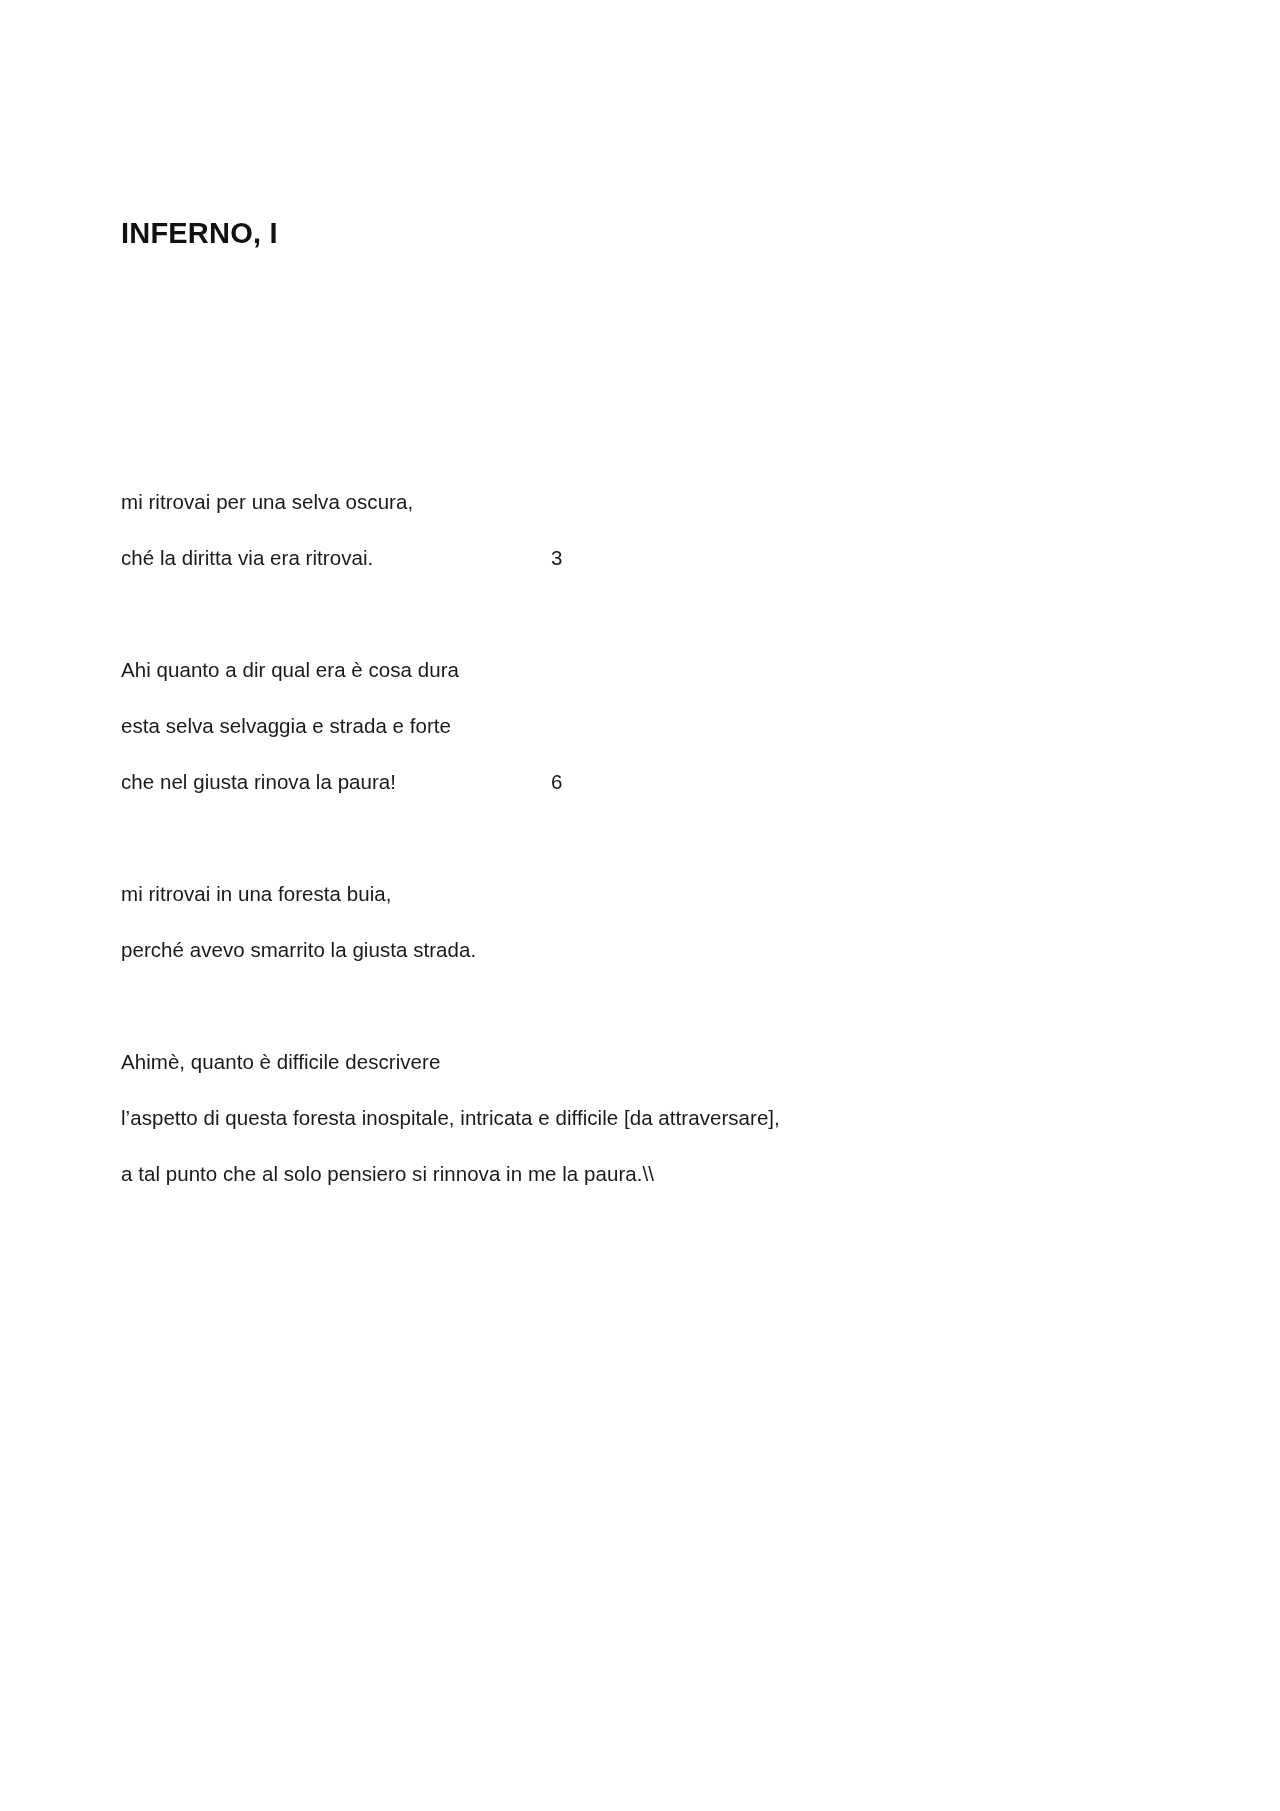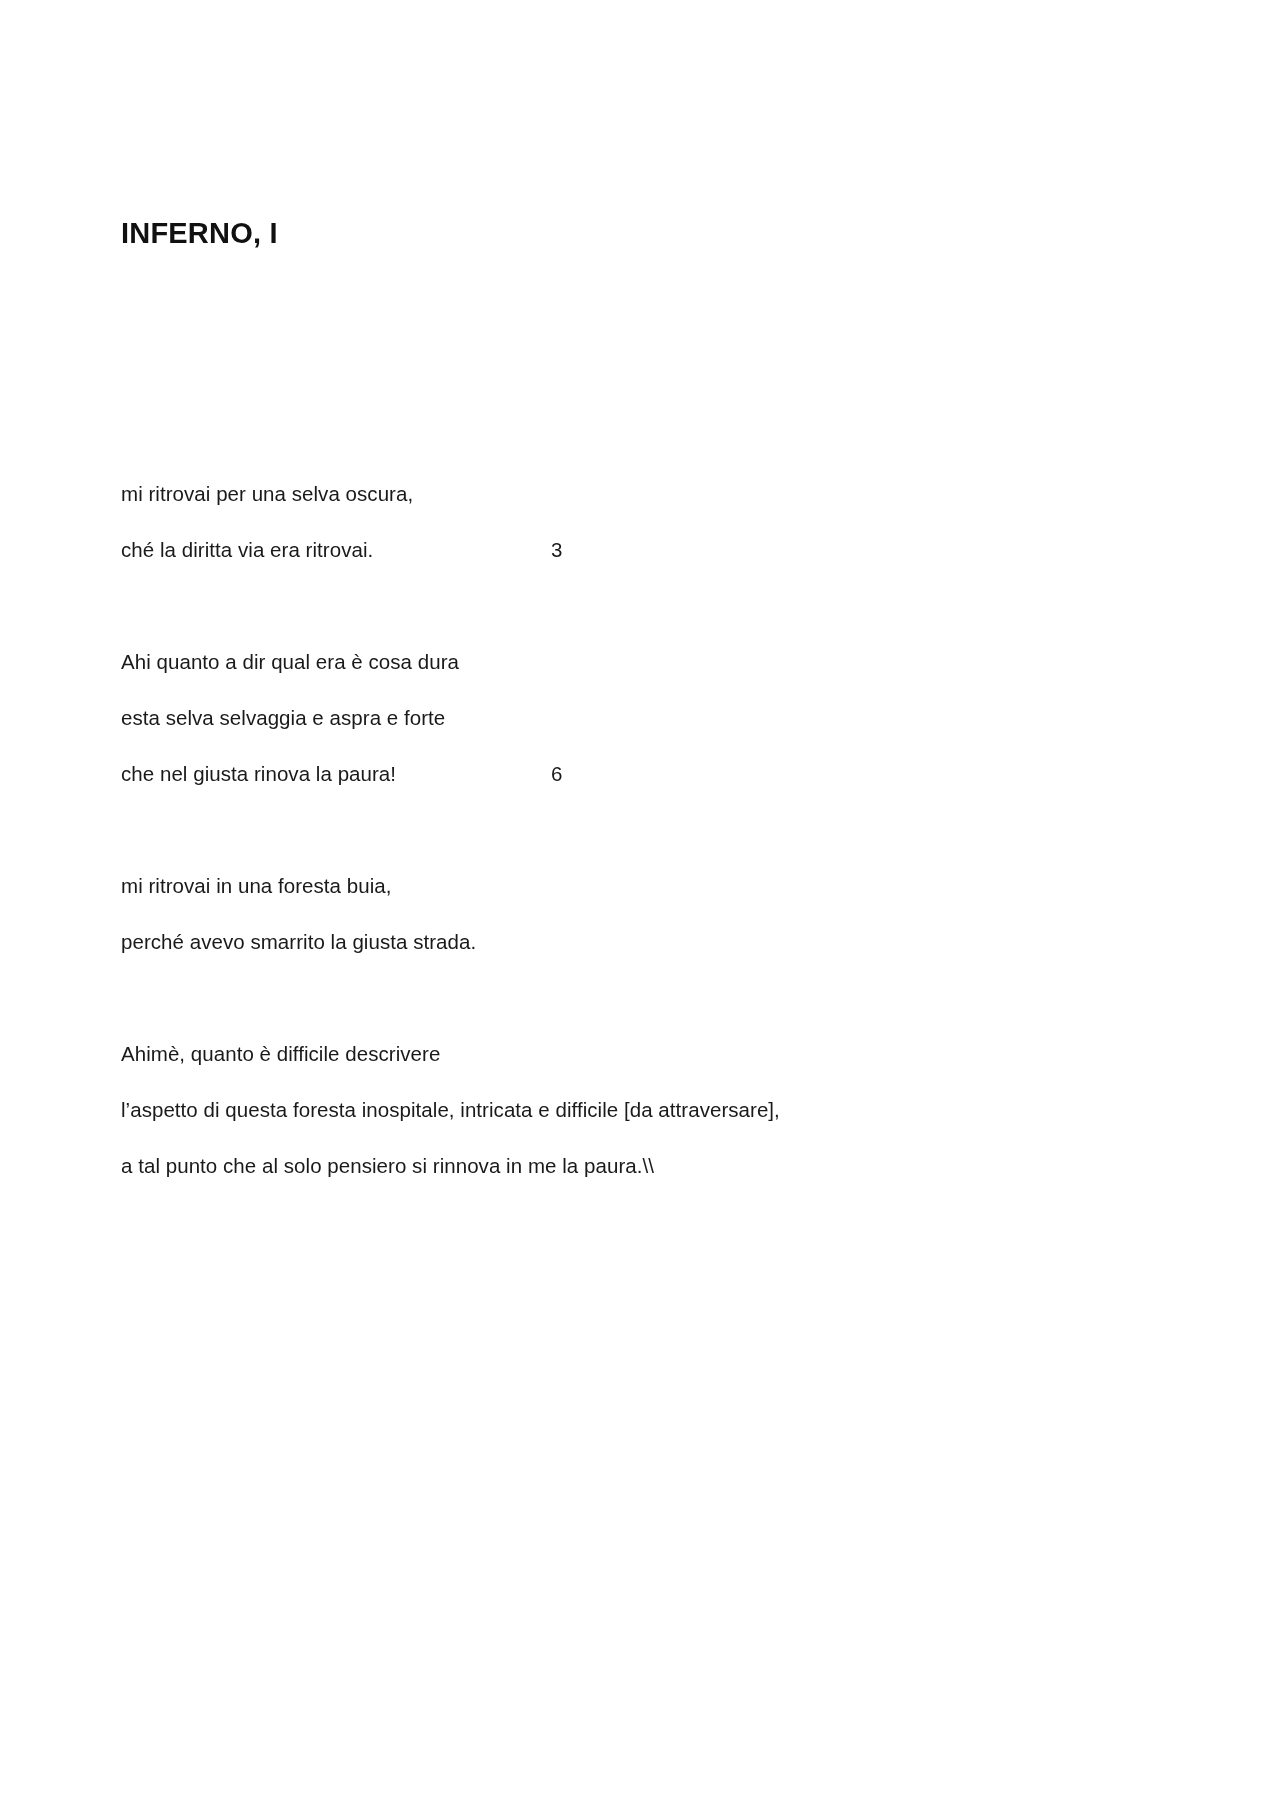--- a/index.html
+++ b/index.html
@@ -26,21 +26,21 @@
     position: absolute;
     left: 121px;
     top: 215px;
     width: 1000px;
   }
   .doc-title {
     font-size: 29px;
     font-weight: bold;
     letter-spacing: 0.2px;
     color: #111111;
-    margin: 0 0 0 0;
+    margin: 0 0 8px 0;
     line-height: 1.25;
   }
   .spacer-block {
     height: 215px;
   }
   .stanza {
     margin: 0 0 56px 0;
   }
   .verse-line {
     font-size: 20.5px;
@@ -70,21 +70,21 @@
 
     <div class="spacer-block"></div>
 
     <div class="stanza">
       <div class="verse-line"><span>mi ritrovai per una selva oscura,</span><span class="line-number"></span></div>
       <div class="verse-line"><span>ché la diritta via era ritrovai.</span><span class="line-number">3</span></div>
     </div>
 
     <div class="stanza">
       <div class="verse-line"><span>Ahi quanto a dir qual era è cosa dura</span><span class="line-number"></span></div>
-      <div class="verse-line"><span>esta selva selvaggia e aspra e forte</span><span class="line-number"></span></div>
+      <div class="verse-line"><span>esta selva selvaggia e strada e forte</span><span class="line-number"></span></div>
       <div class="verse-line"><span>che nel giusta rinova la paura!</span><span class="line-number">6</span></div>
     </div>
 
     <div class="stanza gloss">
       <div class="verse-line"><span>mi ritrovai in una foresta buia,</span></div>
       <div class="verse-line"><span>perché avevo smarrito la giusta strada.</span></div>
     </div>
 
     <div class="stanza gloss">
       <div class="verse-line"><span>Ahimè, quanto è difficile descrivere</span></div>

